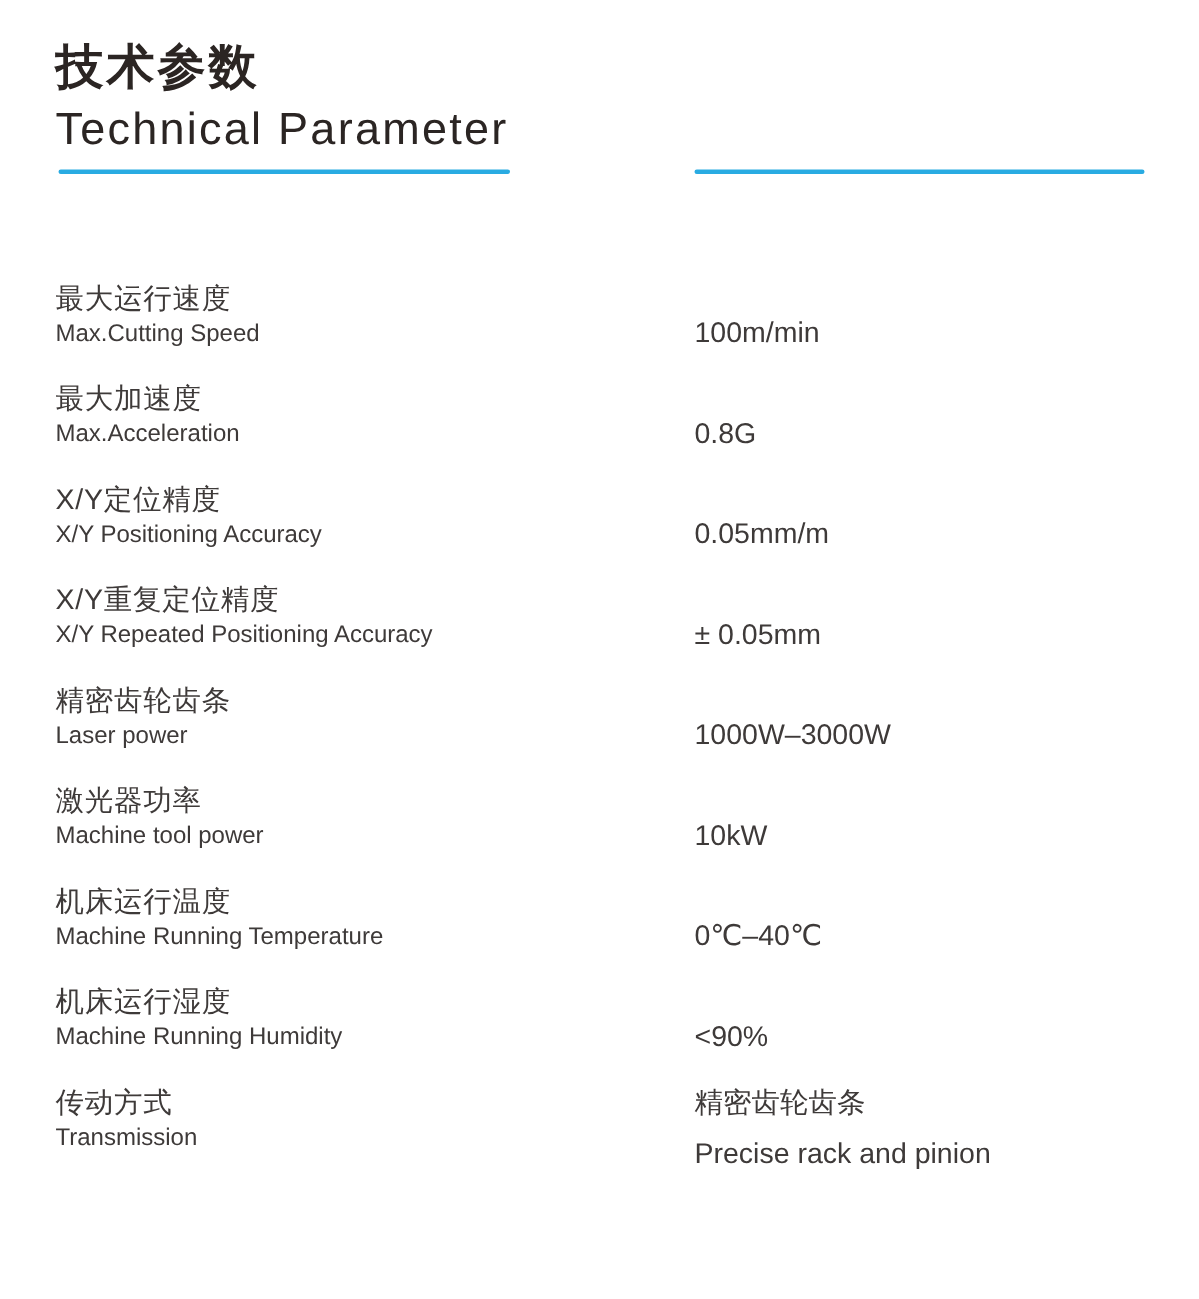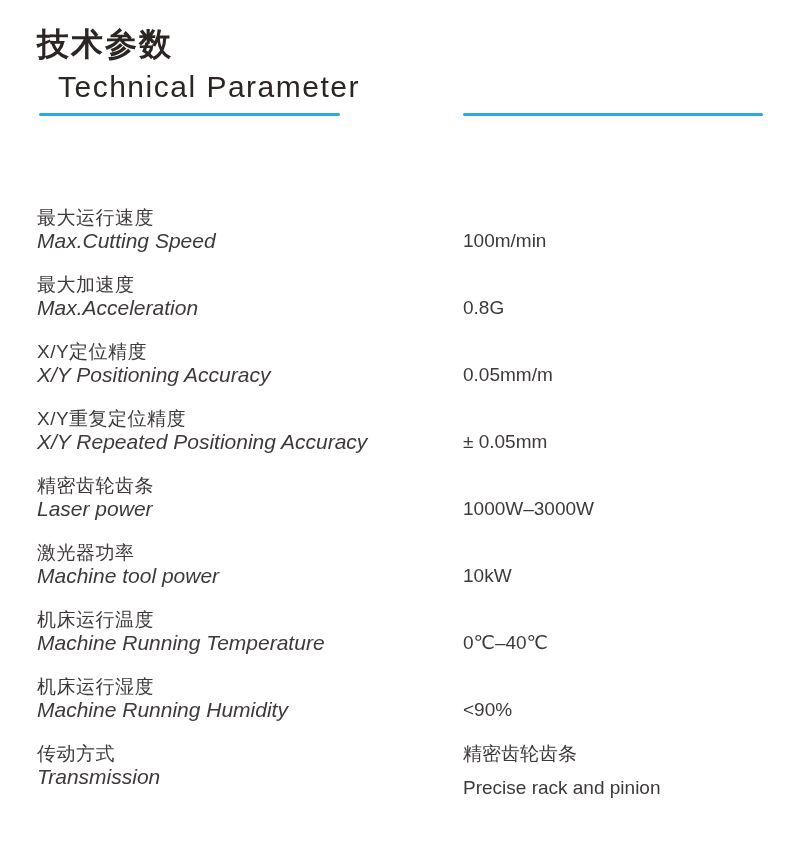--- a/index.html
+++ b/index.html
@@ -35,55 +35,53 @@
     letter-spacing: 2px;
     color: var(--title-color);
   }
   .title-en {
     margin-top: 10px;
     font-size: 30px;
     line-height: 34px;
     font-weight: 400;
     letter-spacing: 1.5px;
     color: var(--title-color);
-    margin-left: 21px;
   }
   .rules {
     position: relative;
     margin-top: 9px;
     height: 3px;
   }
   .rule {
     position: absolute;
     top: 0;
     height: 3px;
     background: var(--accent);
     border-radius: 1.5px;
   }
   .rule-left  { left: 2px;   width: 301px; }
   .rule-right { left: 426px; width: 300px; }
   
-  .params { margin-top: 90px; }
+  .params { margin-top: 72px; }
   .param-row {
     display: flex;
     align-items: stretch;
     margin-bottom: 21px;
   }
   .param-labels { width: 426px; }
   .label-zh {
     font-size: 19px;
     line-height: 23px;
     font-weight: 500;
     letter-spacing: 0.5px;
   }
   .label-en {
-    font-size: 21px;
+    font-size: 16px;
     line-height: 23px;
     font-weight: 400;
-    font-style: italic;
   }
   .param-value {
     flex: 1;
     display: flex;
     flex-direction: column;
     justify-content: flex-end;
     font-size: 19px;
     line-height: 23px;
     font-weight: 400;
   }

